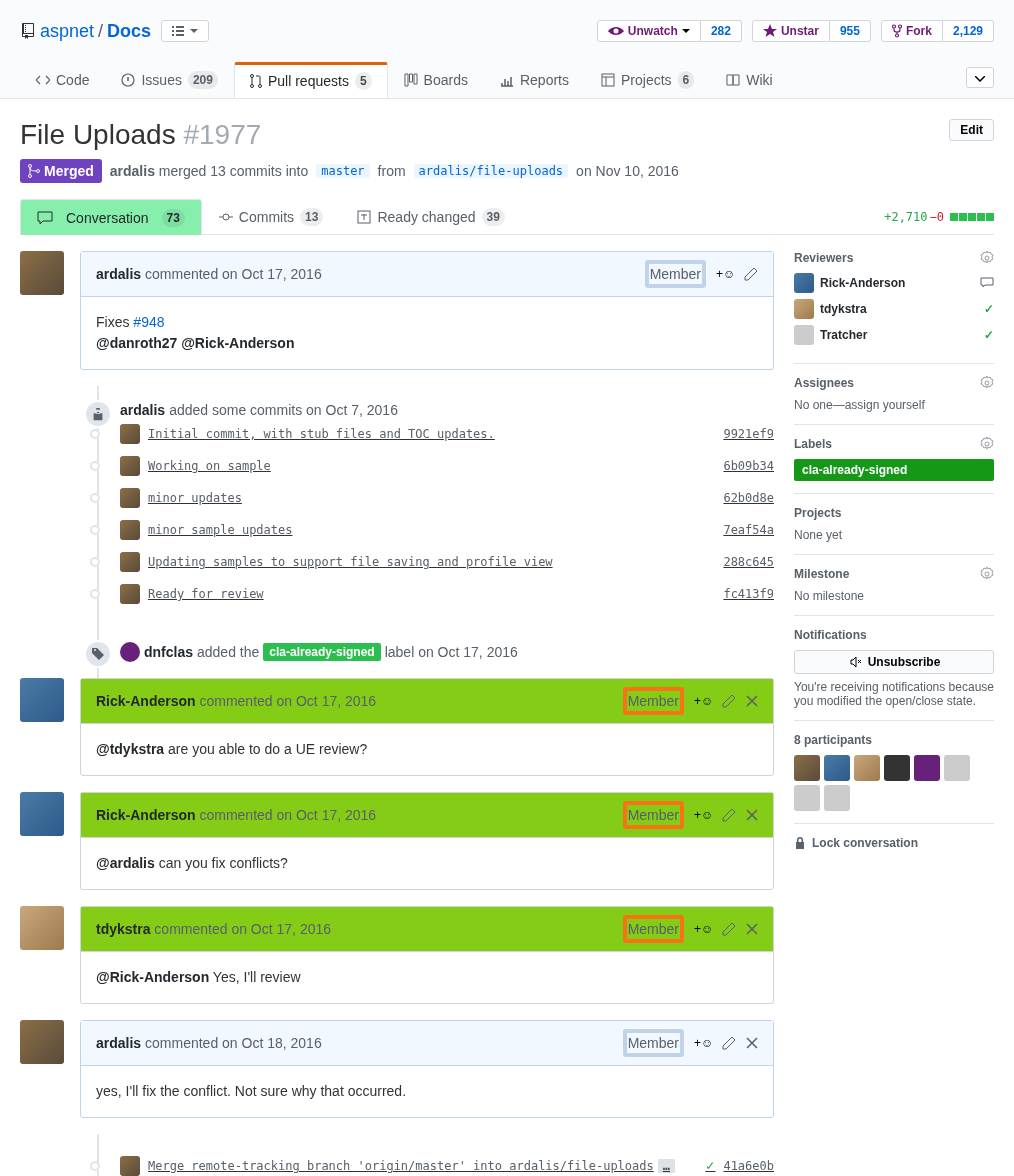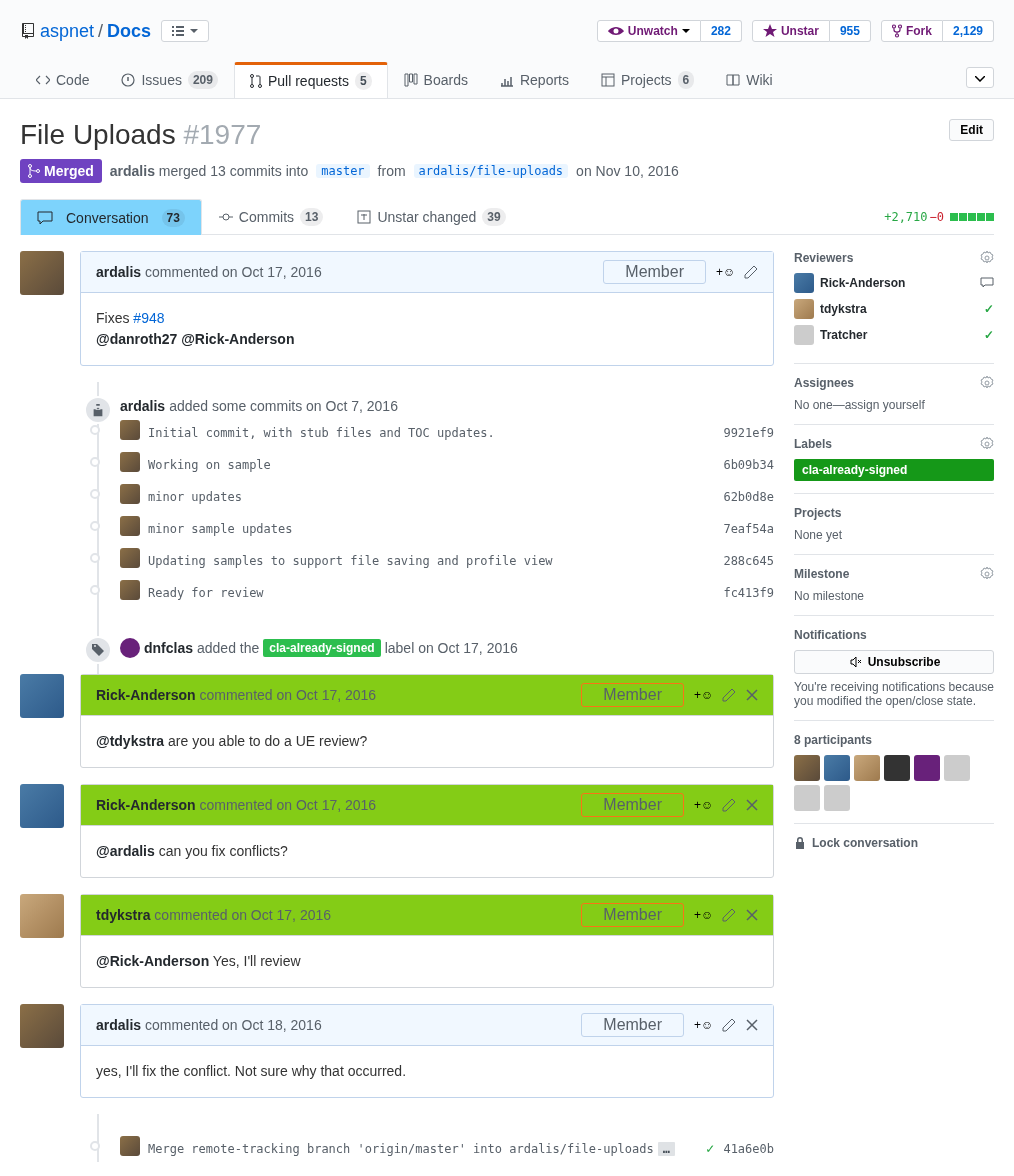--- a/index.html
+++ b/index.html
@@ -28,50 +28,50 @@
 .gh-header h1 { font-size: 28px; font-weight: 400; }
 .gh-header h1 .number { color: #a3aab1; font-weight: 300; }
 .btn-edit { border: 1px solid #d1d5da; background: #fafbfc; padding: 3px 10px; font-size: 12px; font-weight: 600; border-radius: 3px; }
 .gh-meta { display: flex; align-items: center; gap: 8px; font-size: 14px; color: #586069; margin-bottom: 16px; flex-wrap: wrap; }
 .state { background: #6f42c1; color: #fff; padding: 4px 8px; border-radius: 3px; font-weight: 600; font-size: 14px; display: inline-flex; align-items: center; gap: 4px; }
 .commit-ref { background: #eaf5ff; border-radius: 3px; padding: 0 5px; font-family: SFMono-Regular, Consolas, monospace; font-size: 12px; color: #0366d6; }
 .strong { color: #586069; font-weight: 600; }
 .tabnav { border-bottom: 1px solid #e1e4e8; display: flex; align-items: center; margin-bottom: 16px; }
 .tabnav-tabs { display: flex; }
 .tabnav-tab { padding: 8px 16px; border: 1px solid transparent; border-bottom: 0; color: #586069; display: inline-flex; align-items: center; gap: 6px; font-size: 14px; }
-.tabnav-tab.selected { border-color: #e1e4e8; border-radius: 3px 3px 0 0; background: #7dd3fc; color: #24292e; margin-bottom: -1px; gap: 13px; }
+.tabnav-tab.selected { border-color: #e1e4e8; border-radius: 3px 3px 0 0; background: #86efac; color: #24292e; margin-bottom: -1px; gap: 13px; }
 .tabnav-tab .counter, .tabnav .counter { background: rgba(27,31,35,0.08); border-radius: 20px; padding: 2px 5px; font-size: 12px; font-weight: 600; }
 .diffstat { margin-left: auto; font-size: 12px; font-family: monospace; display: flex; align-items: center; gap: 2px; }
 .diffstat .add { color: #28a745; }
 .diffstat .del { color: #cb2431; }
 .diffstat .blocks { display: flex; gap: 1px; margin-left: 4px; }
 .diffstat .block { width: 8px; height: 8px; background: #2cbe4e; }
 .main-row { display: flex; gap: 20px; }
 .discussion-timeline { flex: 1; min-width: 0; }
 .sidebar { width: 200px; font-size: 12px; color: #586069; }
 .timeline-comment-wrapper { position: relative; padding-left: 60px; margin-bottom: 16px; }
 .timeline-comment-avatar { position: absolute; left: 0; top: 0; width: 44px; height: 44px; border-radius: 3px; background: #ccc; }
 .timeline-comment { border: 1px solid #d1d5da; border-radius: 3px; }
 .timeline-comment.current-user .comment-header { background: #f1f8ff; border-bottom-color: #c0d3eb; }
 .timeline-comment.current-user { border-color: #c0d3eb; }
 .comment-header { background: #84cc16; border-bottom: 1px solid #d1d5da; padding: 8px 15px; display: flex; align-items: center; justify-content: space-between; color: #586069; }
 .comment-header .author { color: #24292e; font-weight: 600; }
 .comment-actions { display: flex; align-items: center; gap: 10px; color: #586069; }
-.member-badge { border: 1px solid #f97316; border-radius: 3px; padding: 2px 21px; font-size: 16px; }
+.member-badge { border: 4px solid #f97316; border-radius: 3px; padding: 2px 1px; font-size: 14px; }
 .timeline-comment.current-user .member-badge { border-color: #c0d3eb; }
 .comment-body { padding: 15px; font-size: 14px; line-height: 1.5; }
 .mention { color: #24292e; font-weight: 600; }
 .discussion-item { position: relative; padding: 16px 0 16px 60px; margin-left: 0; }
 .discussion-item::before { content: ""; position: absolute; left: 77px; top: 0; bottom: 0; width: 2px; background: #e1e4e8; z-index: -1; }
 .discussion-item-icon { position: absolute; left: 64px; top: 14px; width: 28px; height: 28px; border-radius: 50%; background: #e1e4e8; border: 2px solid #fff; display: flex; align-items: center; justify-content: center; color: #586069; }
 .discussion-item-header { padding-left: 40px; color: #586069; display: flex; align-items: center; gap: 4px; flex-wrap: wrap; }
 .discussion-item-header .author { color: #24292e; font-weight: 600; }
 .label-green { background: #2cbe4e; color: #fff; padding: 2px 6px; border-radius: 2px; font-size: 12px; font-weight: 600; }
 .commits-list { padding-left: 40px; }
-.commit-row { display: flex; align-items: flex-end; padding: 6px 0; font-size: 12px; position: relative; }
+.commit-row { display: flex; align-items: center; padding: 6px 0; font-size: 12px; position: relative; text-decoration: underline; }
 .commit-row::before { content: ""; position: absolute; left: -30px; top: 50%; width: 6px; height: 6px; background: #fff; border: 2px solid #e1e4e8; border-radius: 50%; transform: translateY(-50%); }
 .commit-av { width: 20px; height: 20px; border-radius: 3px; background: #ccc; margin-right: 8px; }
 .commit-msg { font-family: SFMono-Regular, Consolas, monospace; color: #586069; flex: 1; }
 .commit-sha { font-family: monospace; color: #586069; font-size: 12px; }
 .commit-ellipsis { background: #dfe2e5; border-radius: 1px; padding: 0 5px; font-size: 12px; line-height: 6px; color: #444d56; margin-left: 4px; font-weight: 600; }
 .check-ok { color: #28a745; margin-right: 8px; }
 .sidebar-item { border-bottom: 1px solid #e1e4e8; padding: 12px 0; }
 .sidebar-item:first-child { padding-top: 0; }
 .sidebar-title { font-weight: 600; margin-bottom: 8px; display: flex; justify-content: space-between; align-items: center; }
 .gear { fill: #959da5; }
@@ -245,21 +245,21 @@
               <path d="M0 7h4M10 7h4" stroke="currentColor"></path>
             </svg>
         <span>Commits</span>
         <span class="counter">13</span>
       </a>
       <a class="tabnav-tab">
         <svg class="octicon" width="14" height="14" viewBox="0 0 14 14">
               <rect x="1" y="1" width="12" height="12" fill="none" stroke="currentColor"></rect>
               <path d="M4 5h6M7 4v6" stroke="currentColor"></path>
             </svg>
-        <span>Unstar changed</span>
+        <span>Ready changed</span>
         <span class="counter">39</span>
       </a>
     </nav>
     <div class="diffstat">
       <span class="add">+2,710</span>
       <span class="del">−0</span>
       <span class="blocks">
             <span class="block"></span>
             <span class="block"></span>
             <span class="block"></span>

